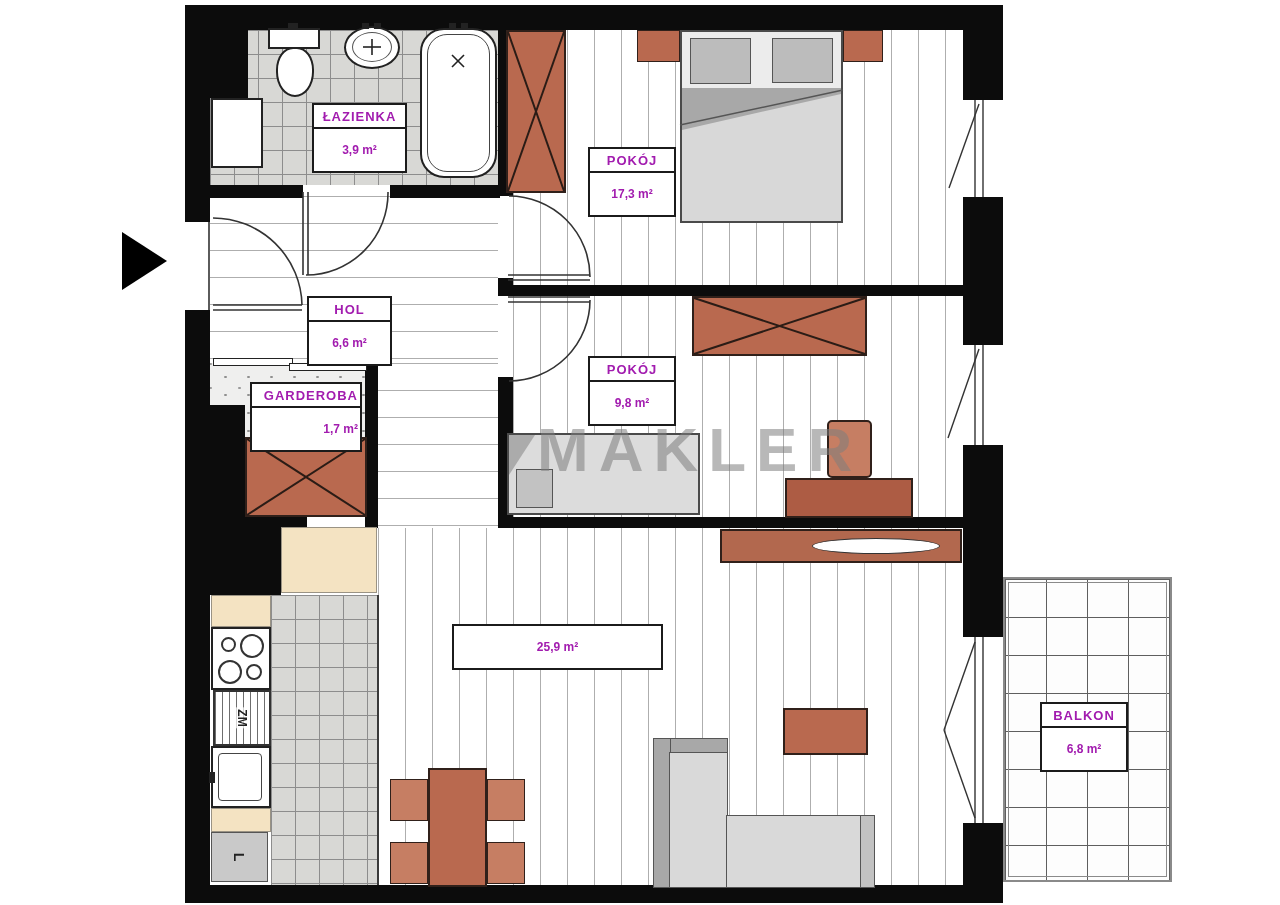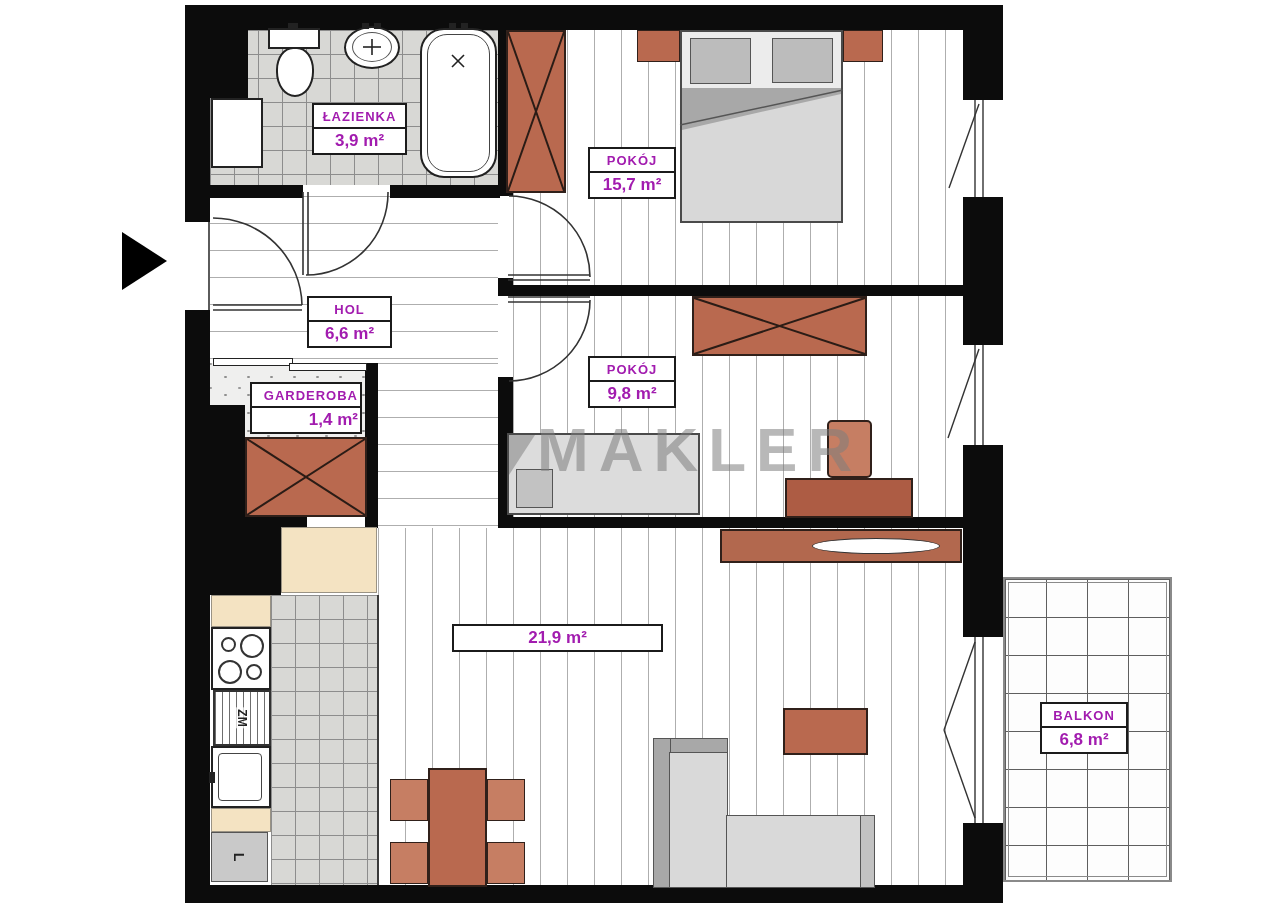--- a/index.html
+++ b/index.html
@@ -26,21 +26,21 @@
   .furn{position:absolute;box-sizing:border-box;z-index:30;}
   .red{background:#b9694f;border:2px solid #30201a;}
   .red-light{background:#c67e63;border:2px solid #30201a;}
   .gray-f{background:#d9d9d9;border:2px solid #4a4a4a;}
   .white-f{background:#ffffff;border:2px solid #222;}
   .beige{background:#f4e3c2;border:1px solid #9a9384;}
   .label-box{position:absolute;z-index:60;background:#fff;border:2px solid #1b1b1b;
     display:flex;flex-direction:column;align-items:stretch;text-align:center;color:#a21caf;}
   .label-box .lname{border-bottom:2px solid #1b1b1b;font-weight:bold;font-size:13px;
     letter-spacing:1px;padding:4px 2px 3px 2px;white-space:nowrap;overflow:hidden;}
-  .label-box .larea{font-weight:bold;font-size:17px;padding:2px 2px;}
+  .label-box .larea{font-weight:bold;font-size:12px;padding:14px 2px;}
   #watermark{position:absolute;z-index:50;left:492px;top:414px;font-size:62px;font-weight:800;
     letter-spacing:10px;color:rgba(125,125,125,0.55);z-index:50;margin-left:45px;}
   #svg-overlay{position:absolute;left:0;top:0;z-index:40;pointer-events:none;}
   .burner{position:absolute;border:2px solid #333;border-radius:50%;background:transparent;box-sizing:border-box;}
   .rot90{transform:rotate(90deg);}
   .dw-stripes{background:#fff;border:2px solid #333;
     background-image:repeating-linear-gradient(to right,#6e6e6e 0 1px,transparent 1px 7px);}
   .vtext{font-weight:bold;color:#222;display:flex;align-items:center;justify-content:center;}
 </style>
 </head>
@@ -224,35 +224,35 @@
   </svg>
 
   <div id="watermark">MAKLER</div>
 
   <div class="label-box" style="left:312px;top:103px;width:91px;">
     <span class="lname">ŁAZIENKA</span>
     <span class="larea">3,9 m²</span>
   </div>
   <div class="label-box" style="left:588px;top:147px;width:84px;">
     <span class="lname">POKÓJ</span>
-    <span class="larea">15,7 m²</span>
+    <span class="larea">17,3 m²</span>
   </div>
   <div class="label-box" style="left:307px;top:296px;width:81px;">
     <span class="lname">HOL</span>
     <span class="larea">6,6 m²</span>
   </div>
   <div class="label-box" style="left:250px;top:382px;width:108px;text-align:right;">
     <span class="lname">GARDEROBA</span>
-    <span class="larea">1,4 m²</span>
+    <span class="larea">1,7 m²</span>
   </div>
   <div class="label-box" style="left:588px;top:356px;width:84px;">
     <span class="lname">POKÓJ</span>
     <span class="larea">9,8 m²</span>
   </div>
   <div class="label-box" style="left:452px;top:624px;width:207px;">
-    <span class="larea">21,9 m²</span>
+    <span class="larea">25,9 m²</span>
   </div>
   <div class="label-box" style="left:1040px;top:702px;width:84px;">
     <span class="lname">BALKON</span>
     <span class="larea">6,8 m²</span>
   </div>
 
 </div>
 
 </body></html>

